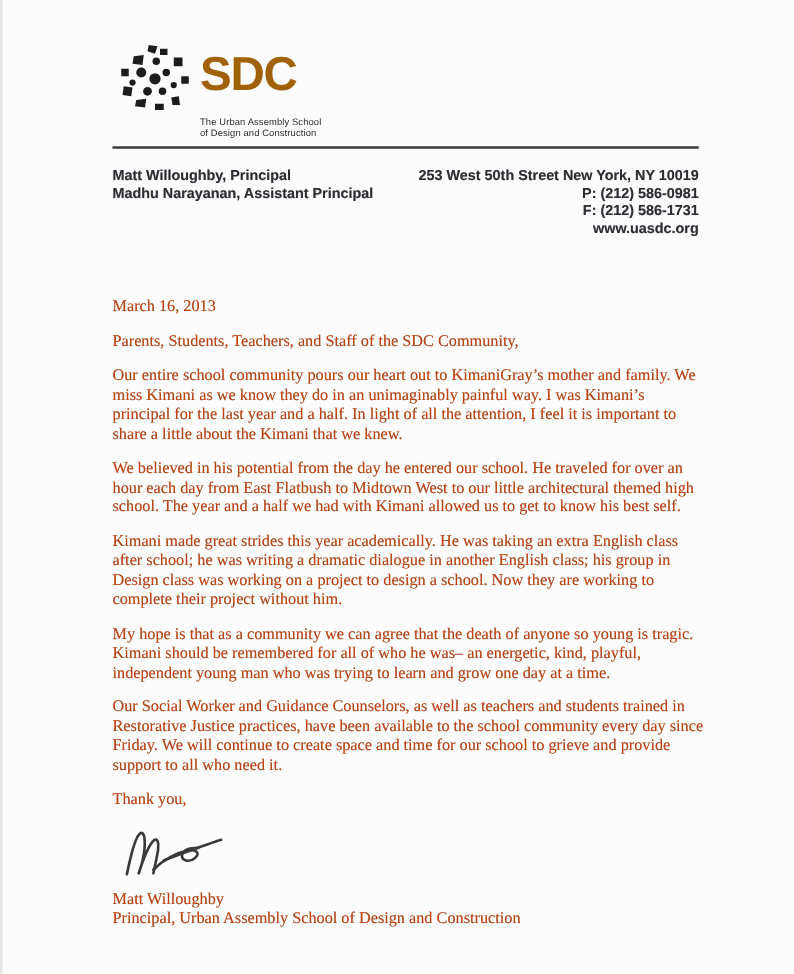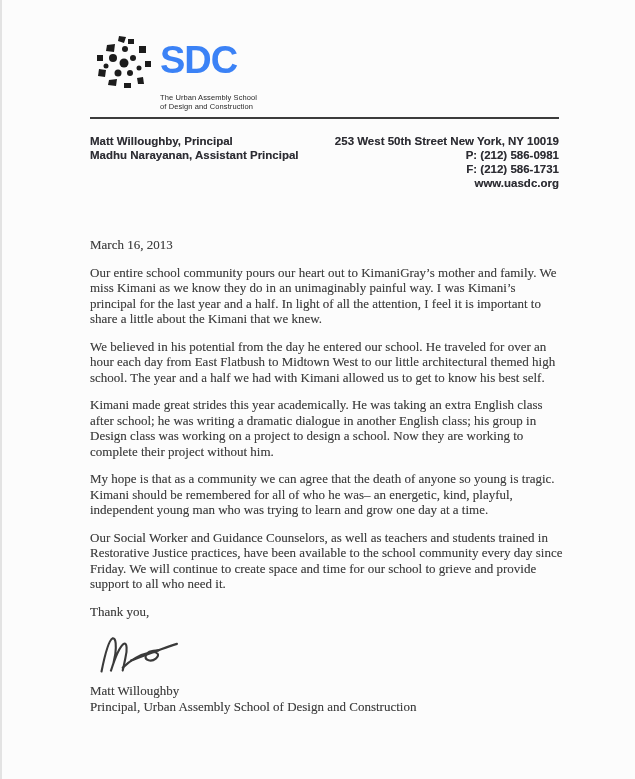--- a/index.html
+++ b/index.html
@@ -20,21 +20,21 @@
     display:flex;align-items:flex-start;
   }
   .logo-mosaic{width:62px;height:58px;flex:0 0 auto;}
   .logo-textblock{margin-left:3px;margin-top:8px;}
   .logo-acronym{
     font-family:"Liberation Sans",sans-serif;
     font-weight:bold;
     font-size:38px;
     line-height:34px;
     letter-spacing:-1px;
-    color:#3b82f6;
+    color:#a16207;
   }
   .logo-tagline{
     font-family:"Liberation Sans",sans-serif;
     font-size:7.5px;
     line-height:8.5px;
     color:#2a2a2a;
     margin-top:17px;
     letter-spacing:.1px;
   }
   .rule{
@@ -56,21 +56,21 @@
     text-shadow:0 0 .6px rgba(45,45,51,.45);
   }
   .hdr-right{text-align:right;}
   
   .letter{
     margin:47px 0 0 88px;
     width:474px;
     font-family:"Liberation Serif","DejaVu Serif",serif;
     font-size:13px;
     line-height:15.5px;
-    color:#404040;
+    color:#c2410c;
     text-shadow:0 0 .5px rgba(47,47,47,.4);
   }
   .letter p{margin:0 0 12px 0;}
   .date{margin-bottom:13px;}
   .salutation{margin-bottom:13px;}
   .closing{margin-top:1px;}
   .signature{
     width:100px;height:46px;
     margin:3px 0 0 2px;
     display:block;
@@ -127,20 +127,21 @@
     <div class="hdr-right">
       <div>253 West 50th Street New York, NY 10019</div>
       <div>P: (212) 586-0981</div>
       <div>F: (212) 586-1731</div>
       <div>www.uasdc.org</div>
     </div>
   </div>
 
   <div class="letter">
     <p class="date">March 16, 2013</p>
+    <p class="salutation">Parents, Students, Teachers, and Staff of the SDC Community,</p>
     <p>Our entire school community pours our heart out to KimaniGray’s mother and family. We miss Kimani as we know they do in an unimaginably painful way. I was Kimani’s principal for the last year and a half. In light of all the attention, I feel it is important to share a little about the Kimani that we knew.</p>
     <p>We believed in his potential from the day he entered our school. He traveled for over an hour each day from East Flatbush to Midtown West to our little architectural themed high school. The year and a half we had with Kimani allowed us to get to know his best self.</p>
     <p>Kimani made great strides this year academically. He was taking an extra English class after school; he was writing a dramatic dialogue in another English class; his group in Design class was working on a project to design a school. Now they are working to complete their project without him.</p>
     <p>My hope is that as a community we can agree that the death of anyone so young is tragic. Kimani should be remembered for all of who he was– an energetic, kind, playful, independent young man who was trying to learn and grow one day at a time.</p>
     <p>Our Social Worker and Guidance Counselors, as well as teachers and students trained in Restorative Justice practices, have been available to the school community every day since Friday. We will continue to create space and time for our school to grieve and provide support to all who need it.</p>
     <p class="closing">Thank you,</p>
 
     <svg class="signature" viewBox="0 0 100 50" aria-hidden="true">
       <g fill="none" stroke="#3a3a3a" stroke-width="2.3" stroke-linecap="round">
         <path d="M6 44 C10 24 14 10 18 8 C22 7 22 17 21 25 C20 32 18 39 16 44 C21 28 26 17 30 14 C34 12 34 21 32 29 C31 34 30 39 29 43"></path>

